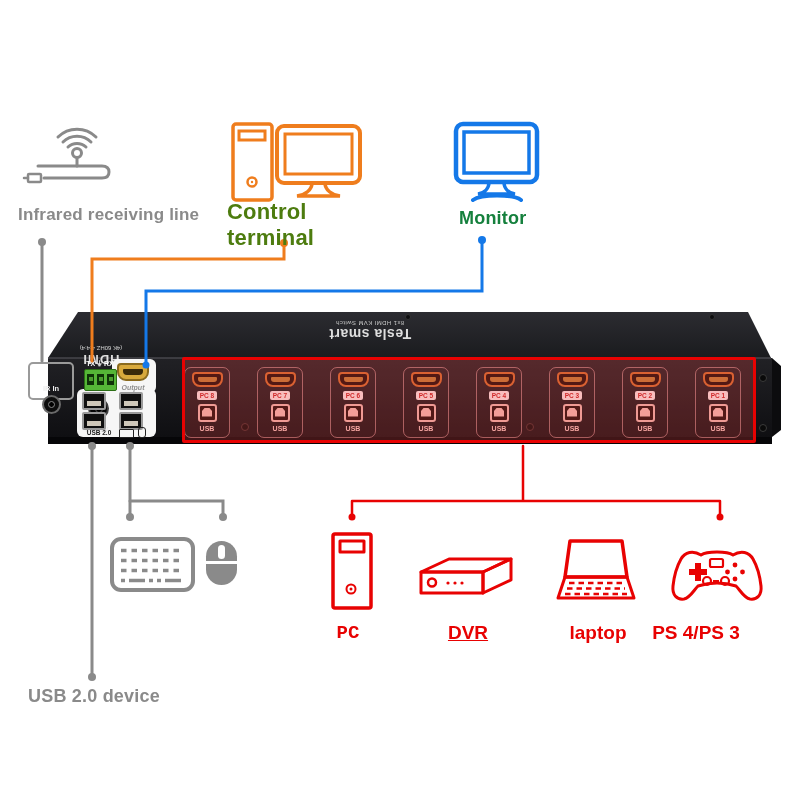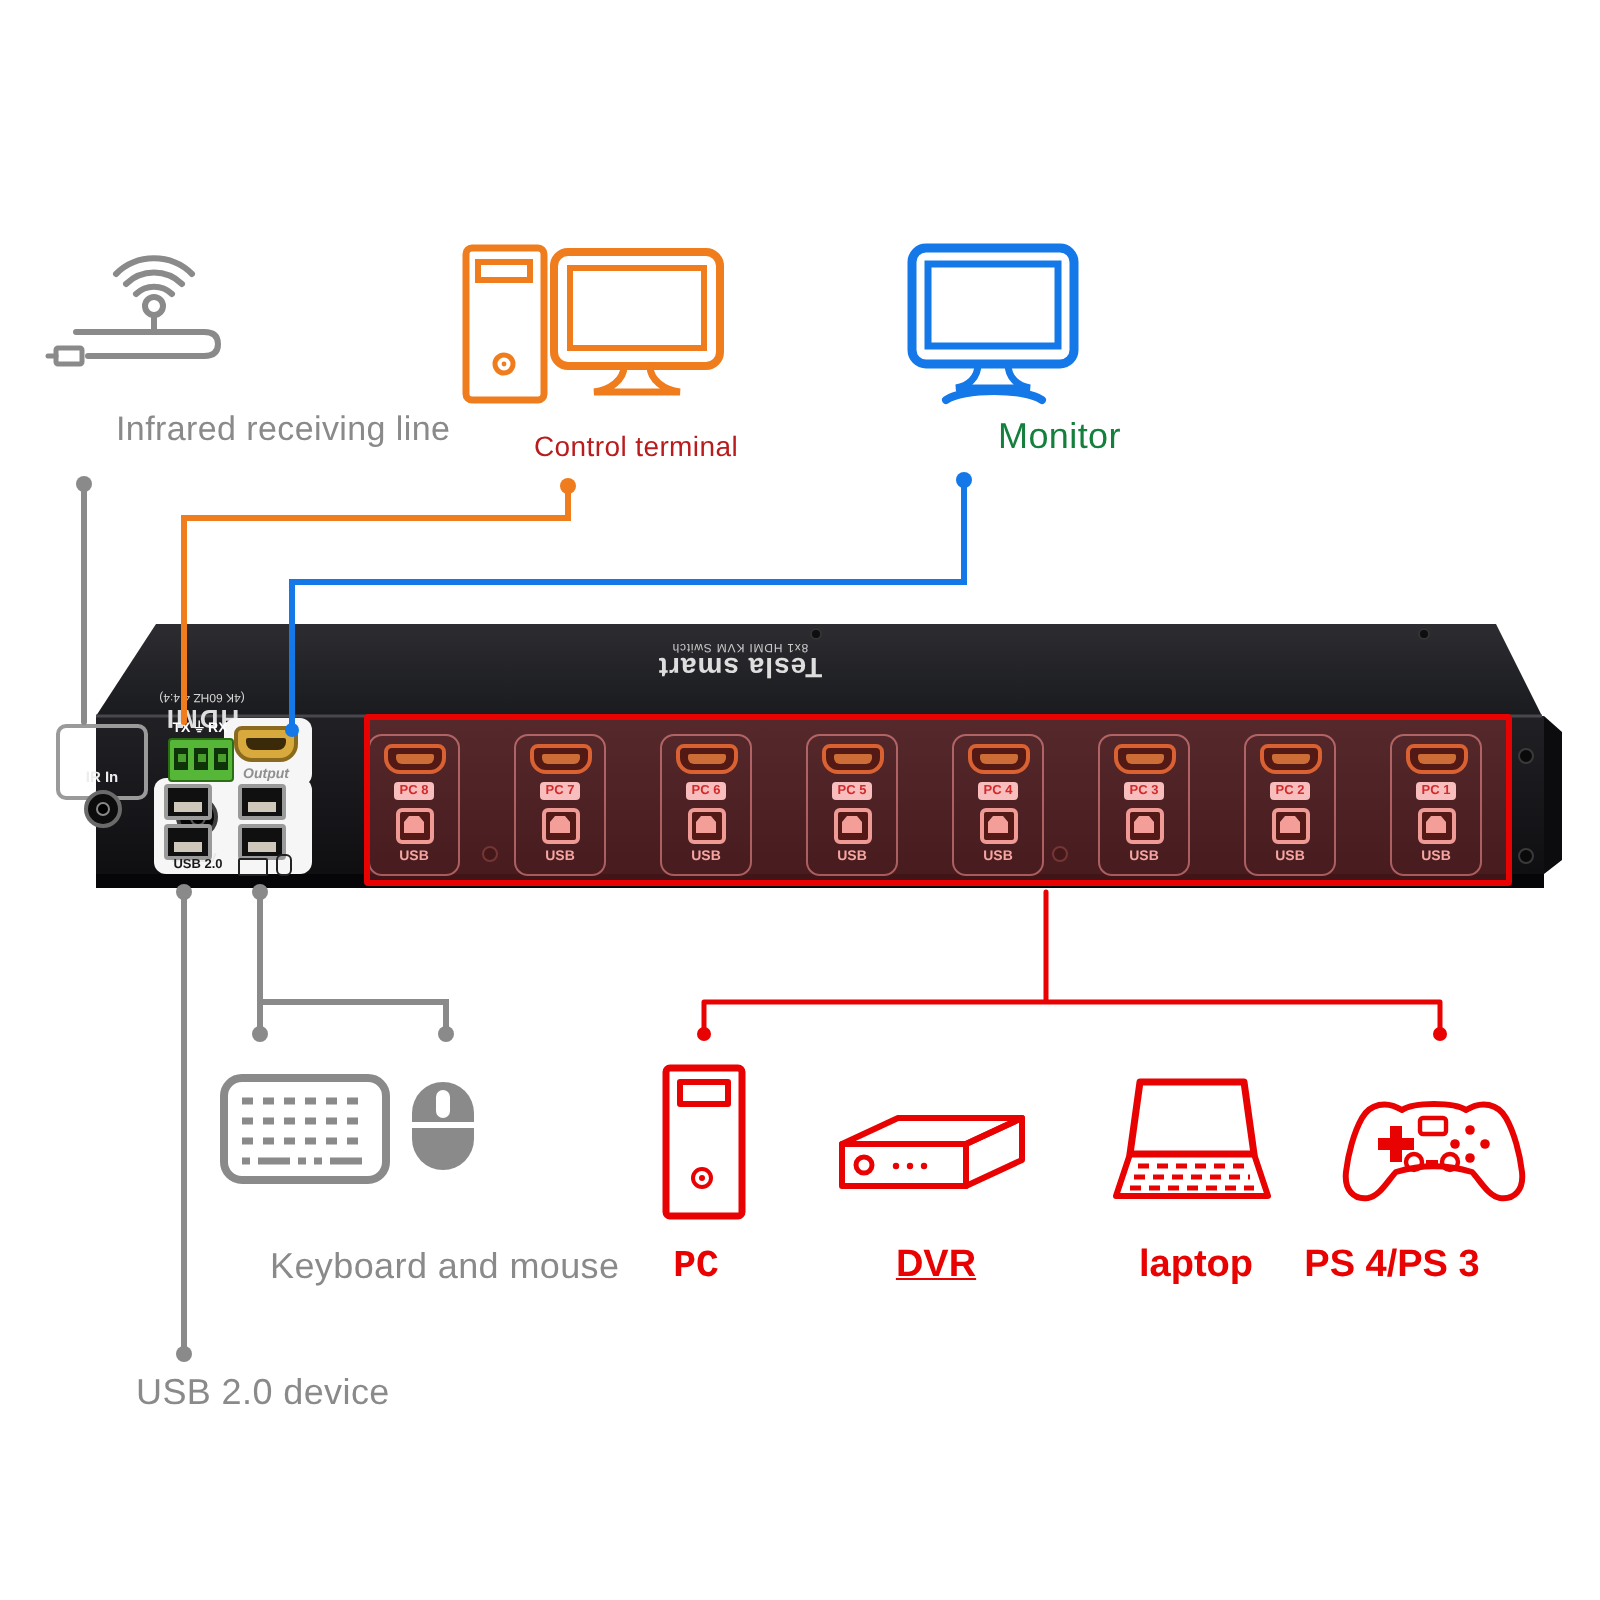--- a/index.html
+++ b/index.html
@@ -2,24 +2,24 @@
 <html><head>
 <meta charset="utf-8">
 <style>
   html,body{margin:0;padding:0;background:#fff;}
   #stage{position:relative;width:800px;height:800px;background:#ffffff;overflow:hidden;
          font-family:"Liberation Sans",sans-serif;}
   #stage svg{position:absolute;left:0;top:0;pointer-events:none;}
   .abs{position:absolute;}
 
   
-  .toplbl{position:absolute;font-weight:normal;font-size:17px;letter-spacing:.2px;margin-left:40px;}
+  .toplbl{position:absolute;font-weight:bold;font-size:17px;letter-spacing:.2px;}
   .gray{color:#8a8a8a;}
   .lbl-infrared{left:18px;top:205px;width:195px;}
-  .lbl-control{left:227px;top:215px;width:140px;color:#b91c1c;font-size:14px;}
+  .lbl-control{left:227px;top:199px;width:140px;color:#4d7c0f;font-size:22px;}
   .lbl-monitor{left:459px;top:208px;width:80px;color:#15803d;font-size:18px;}
   .lbl-kbm{left:95px;top:623px;width:200px;font-size:18px;}
   .lbl-usbdev{left:28px;top:686px;width:180px;font-size:18px;}
   .srclbl{position:absolute;top:622px;color:#e80202;font-weight:bold;font-size:19px;text-align:center;width:110px;}
 
   
   .flip{transform:rotate(180deg);text-align:center;color:#dedede;line-height:1.15;}
   .brand-block{left:300px;top:319px;width:140px;}
   .brand-name{font-weight:bold;font-size:14px;letter-spacing:.5px;}
   .brand-model{font-size:6px;color:#c9c9c9;letter-spacing:.4px;}
@@ -308,21 +308,20 @@
     <g stroke="#e80202" fill="#e80202" stroke-width="2.5" stroke-linecap="round">
       <path d="M 523 446 V 501 M 352 501 H 720 M 352 501 V 516 M 720 501 V 516" fill="none"></path>
       <circle cx="352" cy="517" r="3.5" stroke="none"></circle>
       <circle cx="720" cy="517" r="3.5" stroke="none"></circle>
     </g>
   </svg>
 
   <div class="toplbl gray lbl-infrared">Infrared receiving line</div>
   <div class="toplbl lbl-control">Control terminal</div>
   <div class="toplbl lbl-monitor">Monitor</div>
-  <div class="toplbl gray lbl-kbm">Keyboard and mouse</div>
   <div class="toplbl gray lbl-usbdev">USB 2.0 device</div>
 
   <div class="srclbl" style="left:293px;font-family:Liberation Mono, monospace;">PC</div>
   <div class="srclbl" style="left:413px;text-decoration:underline;">DVR</div>
   <div class="srclbl" style="left:543px;">laptop</div>
   <div class="srclbl" style="left:641px;">PS 4/PS 3</div>
 
 </div>
 
 </body></html>

